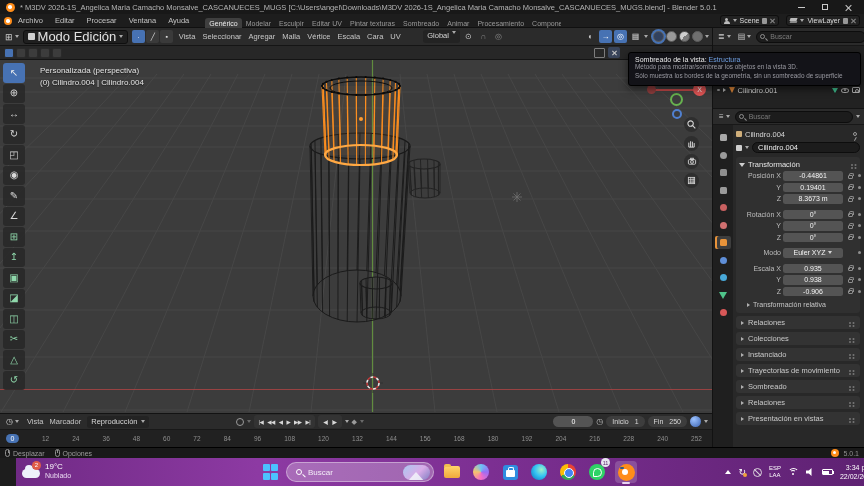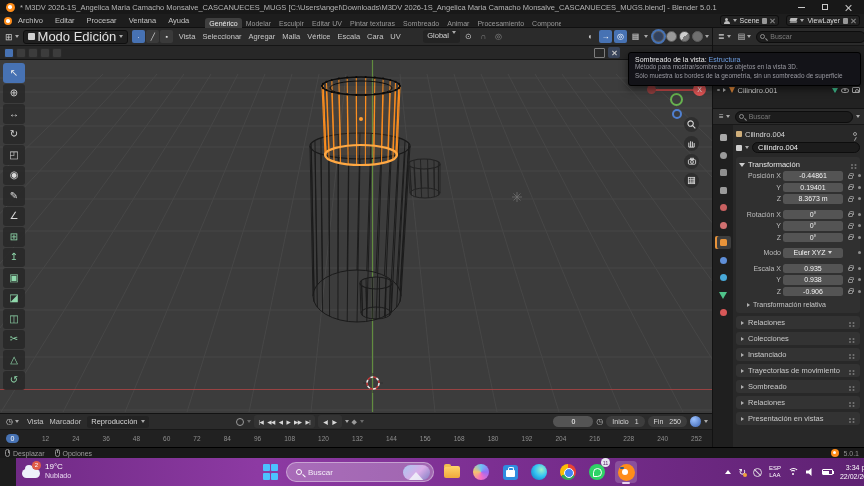--- a/index.html
+++ b/index.html
@@ -574,20 +574,24 @@
         <span class="tg" style="color: rgb(143, 216, 171);">✂</span>
       </div>
         <div class="tool-btn">
         <span class="tg" style="color: rgb(143, 216, 171);">△</span>
       </div>
         <div class="tool-btn">
         <span class="tg" style="color: rgb(143, 216, 171);">↺</span>
       </div>
       </div>
 
+    <div class="vp-text">
+      <div>Personalizada (perspectiva)</div>
+      <div>(0) Cilindro.004 | Cilindro.004</div>
+    </div>
 
     <div id="gizmo">
       <span class="gz-line"></span>
       <span class="gz-dim"></span>
       <span class="gz-x">
           <span>X</span>
         </span>
       <span class="gz-g"></span>
       <span class="gz-b"></span>
     </div>

